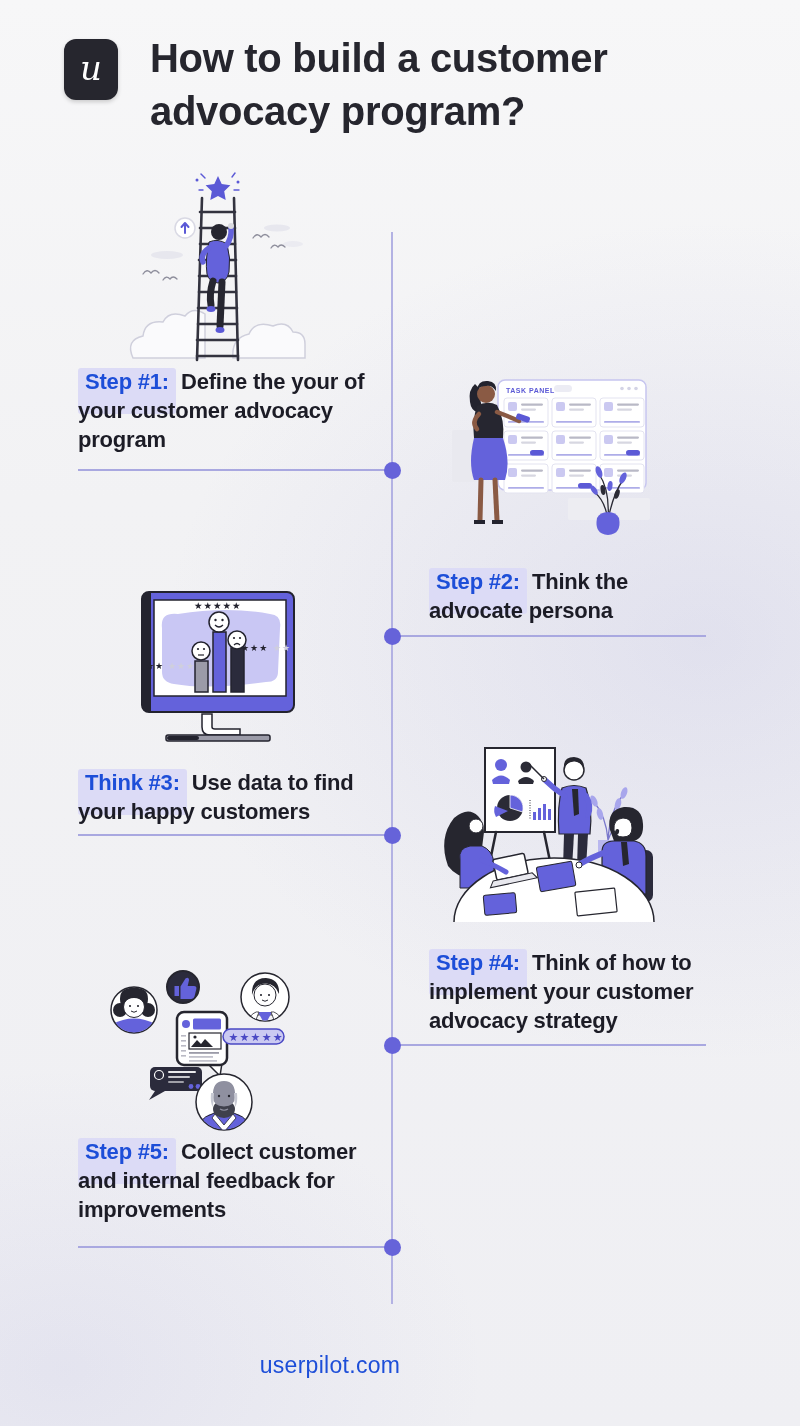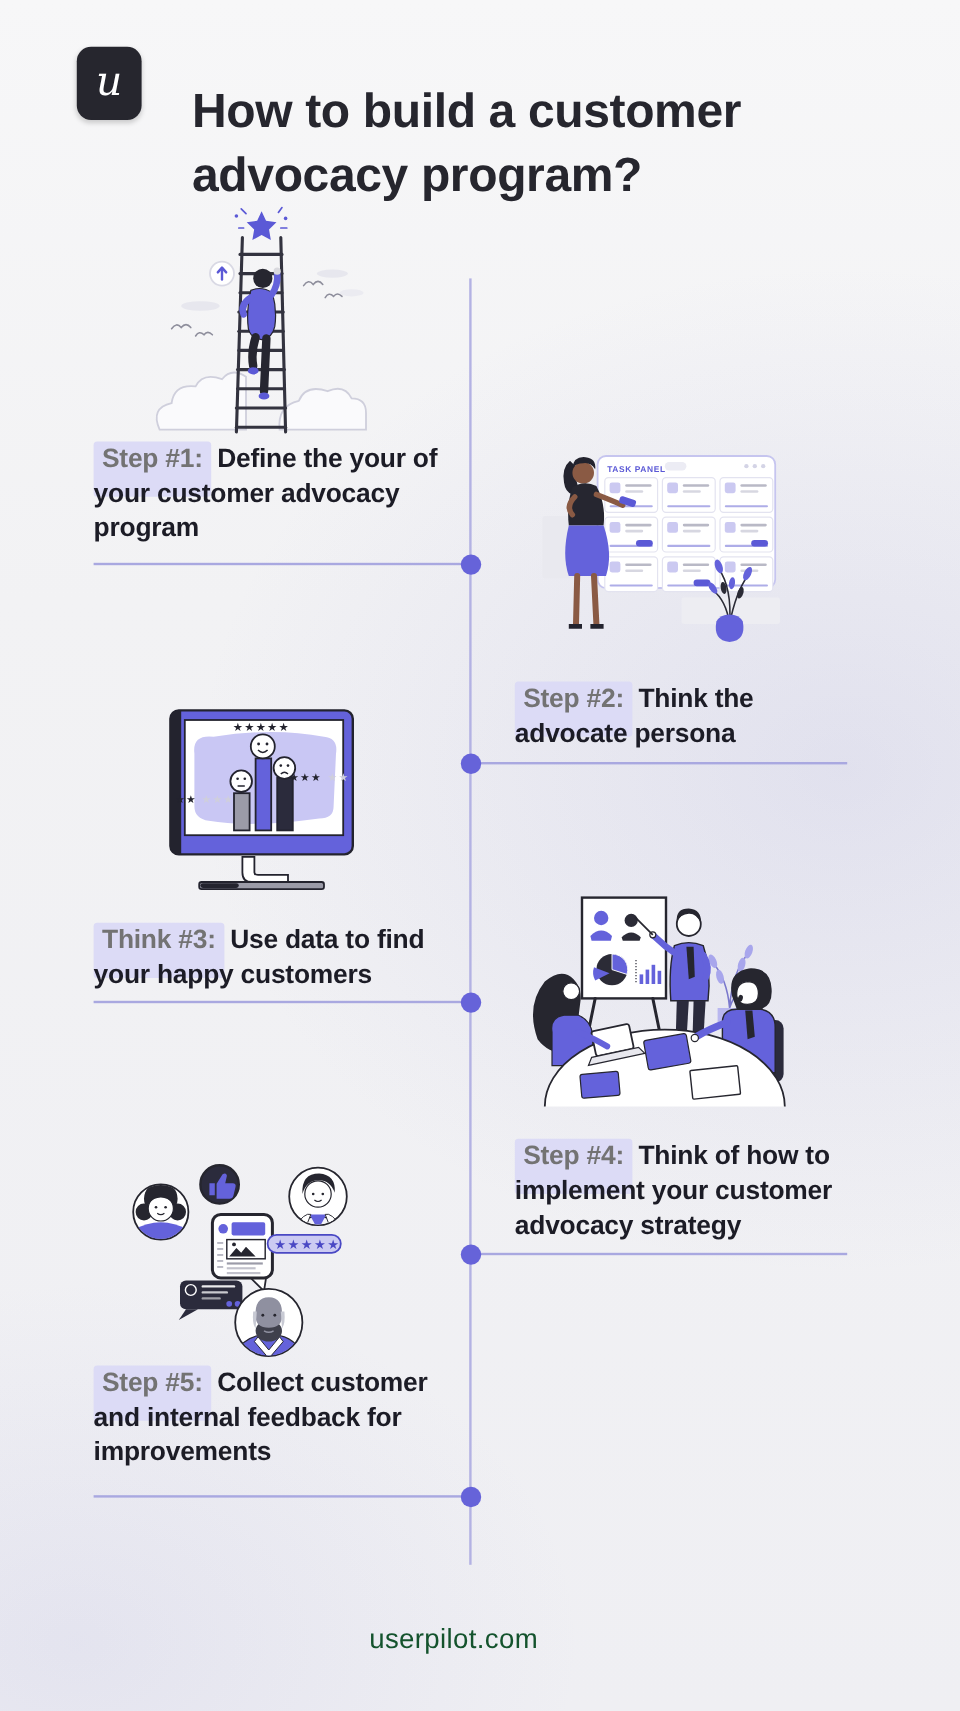--- a/index.html
+++ b/index.html
@@ -15,33 +15,33 @@
   .logo{
     left:64px;top:39px;width:54px;height:61px;border-radius:12px;
     background:#26262e;display:flex;align-items:center;justify-content:center;
     box-shadow:0 2px 4px rgba(0,0,0,0.18);
   }
   .logo span{
     font-family:"DejaVu Serif",serif;font-style:italic;font-size:34px;color:#ffffff;
     line-height:1;transform:translateY(-2px);
   }
   .title{
-    left:160px;top:32px;width:520px;
-    font-size:40px;line-height:53px;font-weight:700;color:#26262e;letter-spacing:-0.3px;margin-top:35px;
+    left:150px;top:32px;width:520px;
+    font-size:40px;line-height:53px;font-weight:700;color:#26262e;letter-spacing:-0.3px;
   }
   .vline{left:391px;top:232px;width:2px;height:1072px;background:#b3b2e3;}
   .connector{height:2px;background:#a9a8e0;}
   .dot{width:17px;height:17px;border-radius:50%;background:#6663d9;}
   .step-text{font-size:22px;line-height:29px;font-weight:700;color:#1c1c26;letter-spacing:-0.2px;}
   .step-label{
-    background:#dcdbf6;color:#737373;padding:1px 7px 20px;border-radius:3px;margin-right:5px;
+    background:#dcdbf6;color:#1d4ed8;padding:1px 7px 20px;border-radius:3px;margin-right:5px;
   }
   .footer{
     left:0;top:1352px;width:660px;text-align:center;
-    font-size:23px;font-weight:400;color:#14532d;letter-spacing:0.3px;padding-left:48px;
+    font-size:23px;font-weight:400;color:#1d4ed8;letter-spacing:0.3px;
   }
   svg text{font-family:"Liberation Sans","DejaVu Sans",sans-serif;}
 </style>
 </head>
 <body>
 
 <div class="abs logo">
   <span>u</span>
 </div>
 <div class="abs title">How to build a customer advocacy program?</div>

